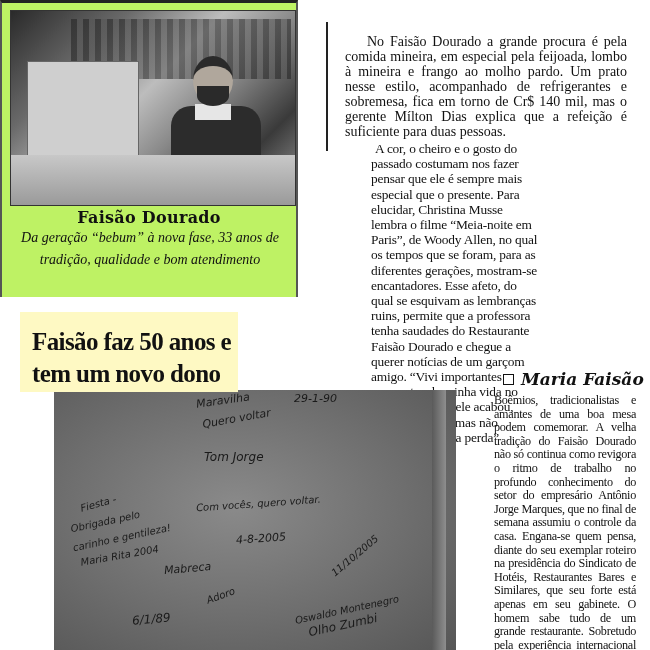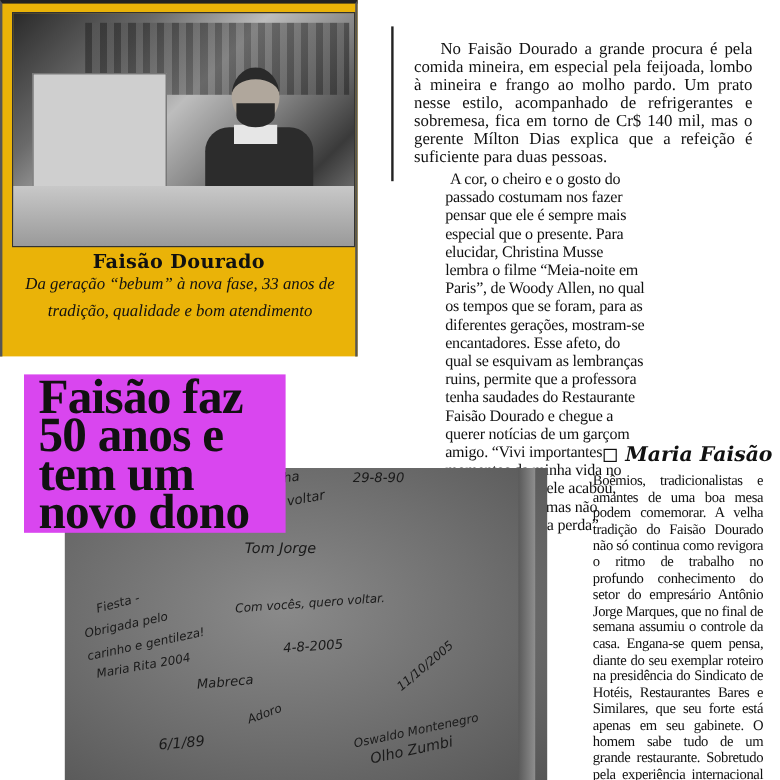--- a/index.html
+++ b/index.html
@@ -1,19 +1,19 @@
 <!DOCTYPE html>
 <html><head>
 <meta charset="utf-8">
 <style>
   html, body { margin: 0; padding: 0; }
   body { width: 650px; height: 650px; background: #ffffff; position: relative; overflow: hidden; font-family: "Liberation Serif", serif; color: #111; }
 
   
-  .clip-top-left { position: absolute; left: 0; top: 0; width: 298px; height: 297px; background: #eab308; border-top: 3px solid #222; border-left: 2px solid #555; border-right: 2px solid #555; box-sizing: border-box; }
+  .clip-top-left { position: absolute; left: 0; top: 0; width: 298px; height: 297px; background: #bef264; border-top: 3px solid #222; border-left: 2px solid #555; border-right: 2px solid #555; box-sizing: border-box; }
   .photo-bar { position: absolute; left: 8px; top: 7px; width: 284px; height: 194px; border: 1px solid #333; background: linear-gradient(135deg, #2a2a2a 0%, #6a6a6a 25%, #bdbdbd 45%, #8a8a8a 60%, #3a3a3a 80%, #9a9a9a 100%); overflow: hidden; }
   .photo-bar .shelves { position: absolute; left: 60px; top: 8px; width: 220px; height: 60px; background: repeating-linear-gradient(90deg, #222 0 6px, #555 6px 12px); opacity: 0.55; }
   .photo-bar .counter { position: absolute; left: 0; bottom: 0; width: 100%; height: 50px; background: linear-gradient(180deg, #c8c8c8, #9a9a9a); }
   .photo-bar .register { position: absolute; left: 16px; top: 50px; width: 110px; height: 110px; background: #cfcfcf; border: 1px solid #666; }
   .photo-bar .person { position: absolute; left: 160px; top: 45px; width: 90px; height: 130px; }
   .photo-bar .person .head { position: absolute; left: 22px; top: 0; width: 40px; height: 48px; border-radius: 50%; background: #b0a79c; border-top: 10px solid #2a2a2a; box-sizing: border-box; }
   .photo-bar .person .beard { position: absolute; left: 26px; top: 30px; width: 32px; height: 20px; border-radius: 0 0 50% 50%; background: #2a2a2a; }
   .photo-bar .person .body { position: absolute; left: 0; top: 50px; width: 90px; height: 80px; background: #2c2c2c; border-radius: 20px 20px 0 0; }
   .photo-bar .person .collar { position: absolute; left: 24px; top: 48px; width: 36px; height: 16px; background: #e6e6e6; }
 
@@ -22,21 +22,21 @@
 
   
   .col-top-right { position: absolute; left: 326px; top: 22px; width: 306px; border-left: 2px solid #222; padding-left: 5px; font-size: 14px; line-height: 15px; text-align: justify; }
   .col-top-right p { margin: 12px; text-indent: 22px; }
 
   
   .col-middle { position: absolute; left: 356px; top: 126px; width: 200px; font-size: 13.4px; line-height: 15.2px; letter-spacing: -0.2px; }
   .col-middle p { margin: 15px; text-indent: 4px; }
 
   
-  .headline { position: absolute; left: 20px; top: 312px; width: 200px; background: #d946ef; padding: 2px 6px 2px 12px; font-family: "Liberation Serif", serif; font-weight: bold; font-size: 41px; line-height: 32px; letter-spacing: -0.6px; z-index: 2; }
+  .headline { position: absolute; left: 20px; top: 312px; width: 200px; background: #fef9c3; padding: 14px 6px 2px 12px; font-family: "Liberation Serif", serif; font-weight: bold; font-size: 25px; line-height: 32px; letter-spacing: -0.6px; z-index: 2; }
 
   
   .sig-photo { position: absolute; left: 54px; top: 390px; width: 402px; height: 260px; background: radial-gradient(ellipse at 45% 45%, #8a8a8a 0%, #6e6e6e 55%, #565656 100%); overflow: hidden; z-index: 1; }
   .sig { position: absolute; font-family: "DejaVu Sans", sans-serif; font-style: italic; color: #1a1a1a; white-space: nowrap; }
   .sig-photo .fold { position: absolute; right: 10px; top: 0; width: 14px; height: 100%; background: linear-gradient(90deg, #5a5a5a, #8e8e8e); }
 
   
   .novo-heading { position: absolute; left: 503px; top: 369px; font-family: "DejaVu Serif", serif; font-weight: bold; font-style: italic; font-size: 17px; display: flex; align-items: center; gap: 4px; }
   .square-icon { display: inline-block; width: 9px; height: 9px; border: 1.5px solid #111; margin-right: 3px; }
   .col-novo { position: absolute; left: 494px; top: 394px; width: 142px; font-size: 12.2px; line-height: 13.6px; text-align: justify; letter-spacing: -0.3px; }
@@ -67,21 +67,21 @@
 
 <div class="col-middle">
   <p>A cor, o cheiro e o gosto do passado costumam nos fazer pensar que ele é sempre mais especial que o presente. Para elucidar, Christina Musse lembra o filme “Meia-noite em Paris”, de Woody Allen, no qual os tempos que se foram, para as diferentes gerações, mostram-se encantadores. Esse afeto, do qual se esquivam as lembranças ruins, permite que a professora tenha saudades do Restaurante Faisão Dourado e chegue a querer notícias de um garçom amigo. “Vivi importantes momentos da minha vida no Faisão. Quando ele acabou, ficou um vazio, mas não comentamos essa perda”</p>
 </div>
 
 <div class="headline">Faisão faz 50 anos e tem um novo dono</div>
 
 <div class="sig-photo" id="sigphoto">
   <div class="fold"></div>
 <div class="sig" style="left: 142px; top: 4px; font-size: 11px; transform: rotate(-8deg);">Maravilha</div>
-    <div class="sig" style="left: 240px; top: 2px; font-size: 11px; transform: rotate(0deg);">29-8-90</div>
+    <div class="sig" style="left: 240px; top: 2px; font-size: 11px; transform: rotate(0deg);">29-1-90</div>
     <div class="sig" style="left: 148px; top: 22px; font-size: 11px; transform: rotate(-10deg);">Quero voltar</div>
     <div class="sig" style="left: 150px; top: 60px; font-size: 12px; transform: rotate(0deg);">Tom Jorge</div>
     <div class="sig" style="left: 26px; top: 108px; font-size: 10px; transform: rotate(-15deg);">Fiesta -</div>
     <div class="sig" style="left: 16px; top: 126px; font-size: 10px; transform: rotate(-12deg);">Obrigada pelo</div>
     <div class="sig" style="left: 18px; top: 142px; font-size: 10px; transform: rotate(-12deg);">carinho e gentileza!</div>
     <div class="sig" style="left: 26px; top: 160px; font-size: 10px; transform: rotate(-10deg);">Maria Rita 2004</div>
     <div class="sig" style="left: 142px; top: 108px; font-size: 10px; transform: rotate(-4deg);">Com vocês, quero voltar.</div>
     <div class="sig" style="left: 182px; top: 142px; font-size: 11px; transform: rotate(-4deg);">4-8-2005</div>
     <div class="sig" style="left: 110px; top: 172px; font-size: 11px; transform: rotate(-5deg);">Mabreca</div>
     <div class="sig" style="left: 78px; top: 222px; font-size: 12px; transform: rotate(-5deg);">6/1/89</div>

